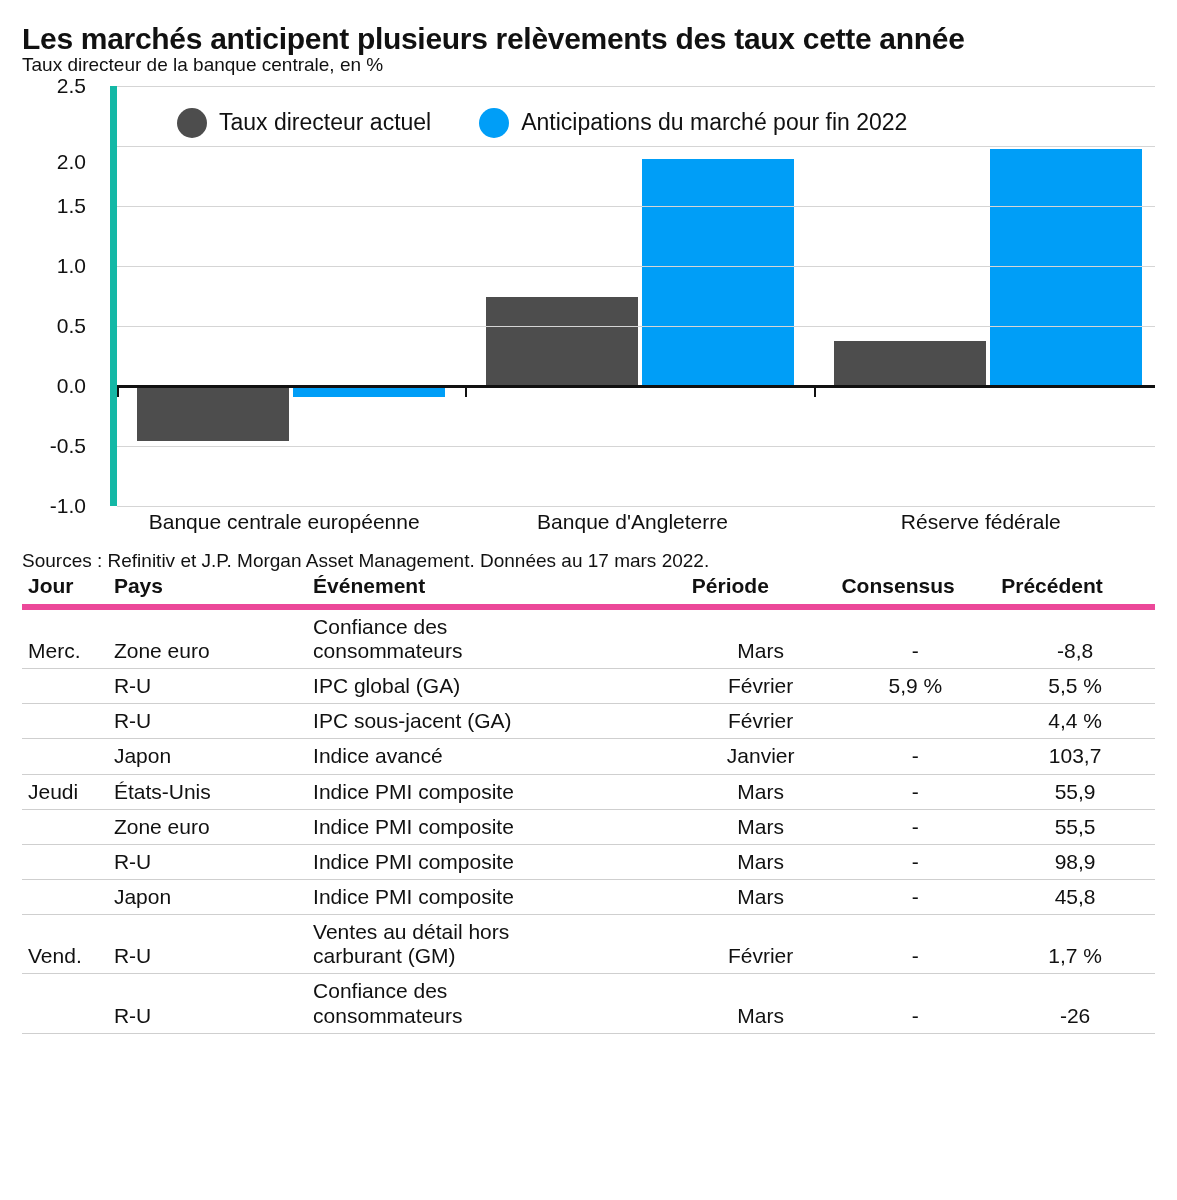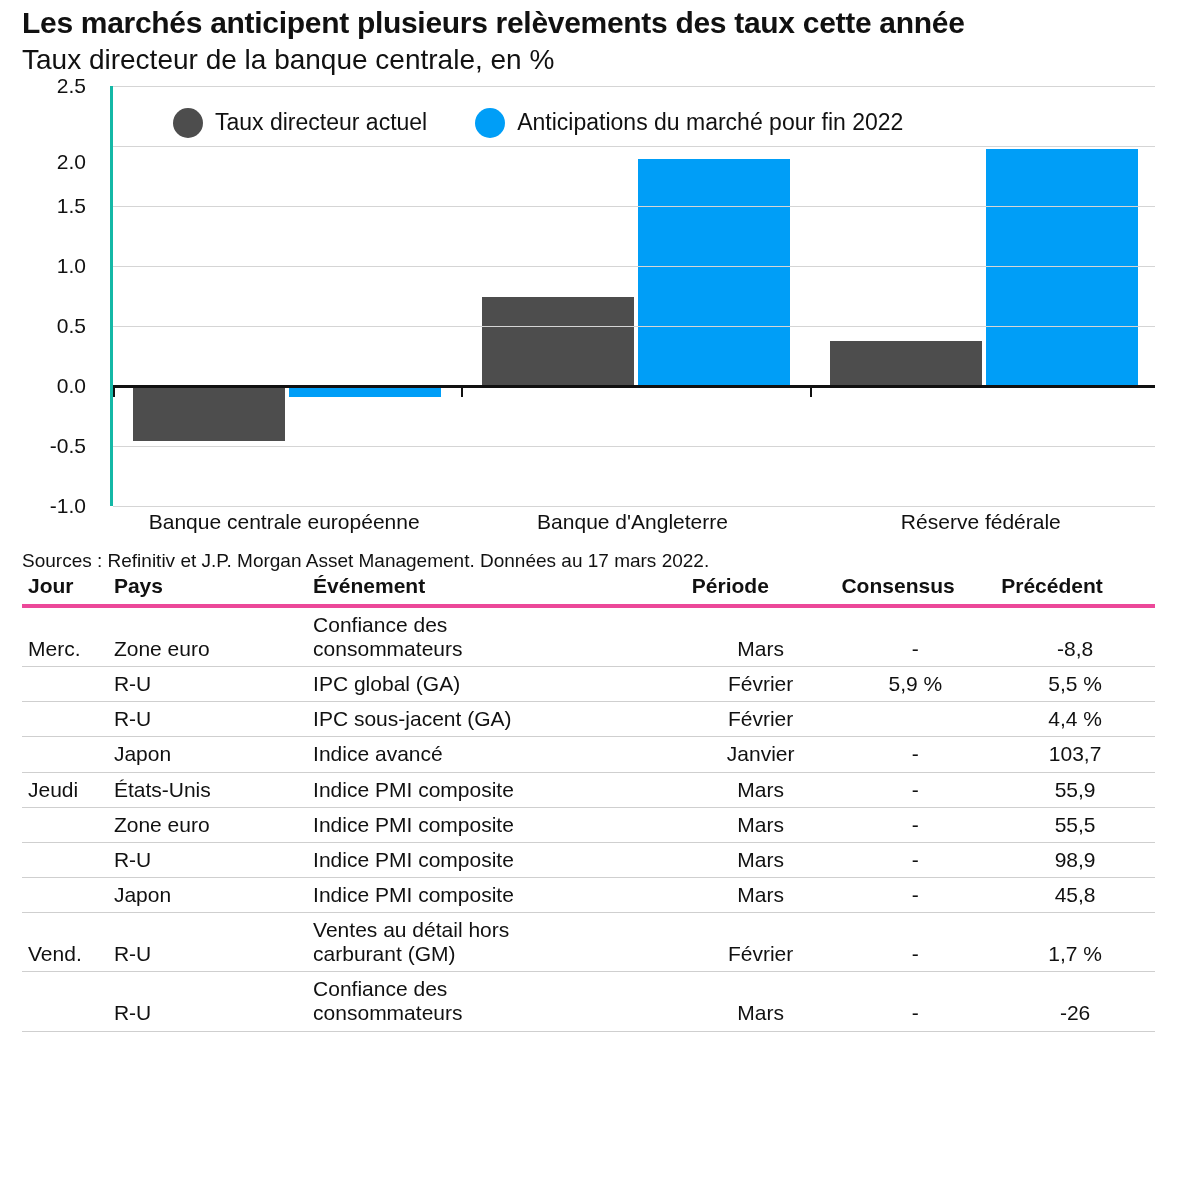--- a/index.html
+++ b/index.html
@@ -12,27 +12,27 @@
     overflow: hidden;
   }
   .page { width: 1177px; height: 1200px; position: relative; padding: 0 22px; }
 
   
   .title {
     font-size: 30px;
     font-weight: bold;
     letter-spacing: -0.3px;
     line-height: 1.1;
-    padding-top: 6px;
+    padding-top: 22px;
     white-space: nowrap;
   }
   .subtitle {
-    font-size: 28px;
+    font-size: 19px;
     font-weight: normal;
-    margin-top: 6px;
+    margin-top: 0;
     line-height: 1.1;
   }
 
   
   .chart-wrap {
     position: relative;
     width: 1133px;
     height: 420px;
     margin-top: 10px;
   }
@@ -46,21 +46,21 @@
     position: absolute;
     right: 8px;
     font-size: 21px;
     transform: translateY(-50%);
     white-space: nowrap;
   }
   .plot {
     position: absolute;
     left: 88px; top: 0;
     right: 0; bottom: 0;
-    border-left: 3px solid #14b8a6;
+    border-left: 7px solid #14b8a6;
   }
   .gridline {
     position: absolute;
     left: 0; right: 0;
     height: 1px;
     background: #d5d5d5;
   }
   .zeroline {
     position: absolute;
     left: 0; right: 0;
@@ -125,21 +125,21 @@
     margin-bottom: 2px;
   }
   table.week {
     width: 1133px;
     border-collapse: collapse;
     font-size: 21px;
   }
   table.week th {
     font-weight: bold;
     padding: 2px 6px 6px 6px;
-    border-bottom: 4px solid #ec4899;
+    border-bottom: 6px solid #ec4899;
     white-space: nowrap;
   }
   table.week td {
     padding: 5px 6px;
     border-bottom: 1px solid #cfcfcf;
     vertical-align: bottom;
     line-height: 1.15;
   }
   .c-day   { width: 86px;  text-align: left; vertical-align: top; }
   .c-pays  { width: 200px; text-align: left; }

